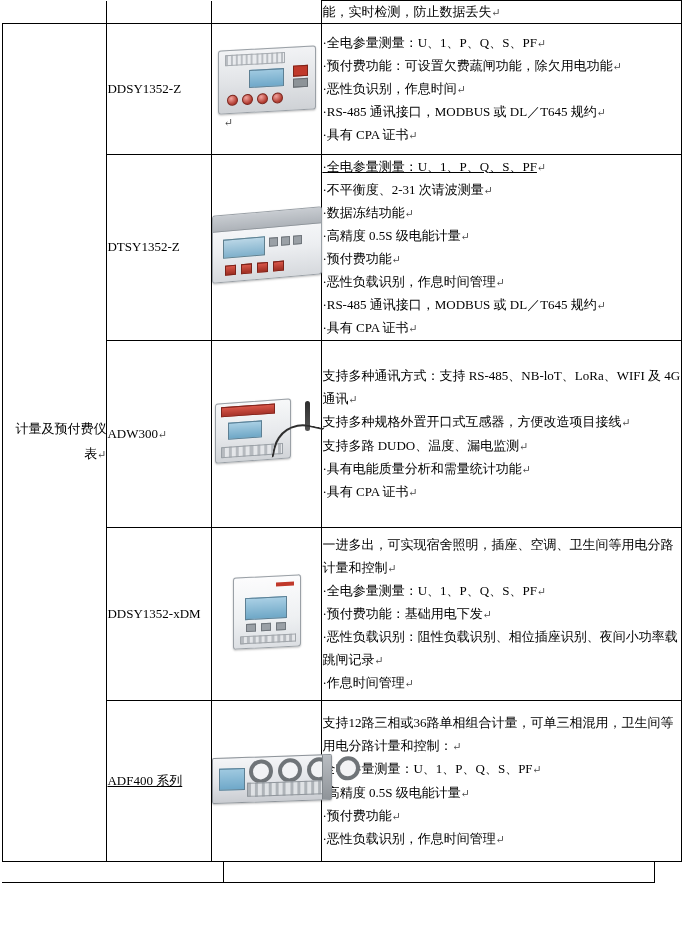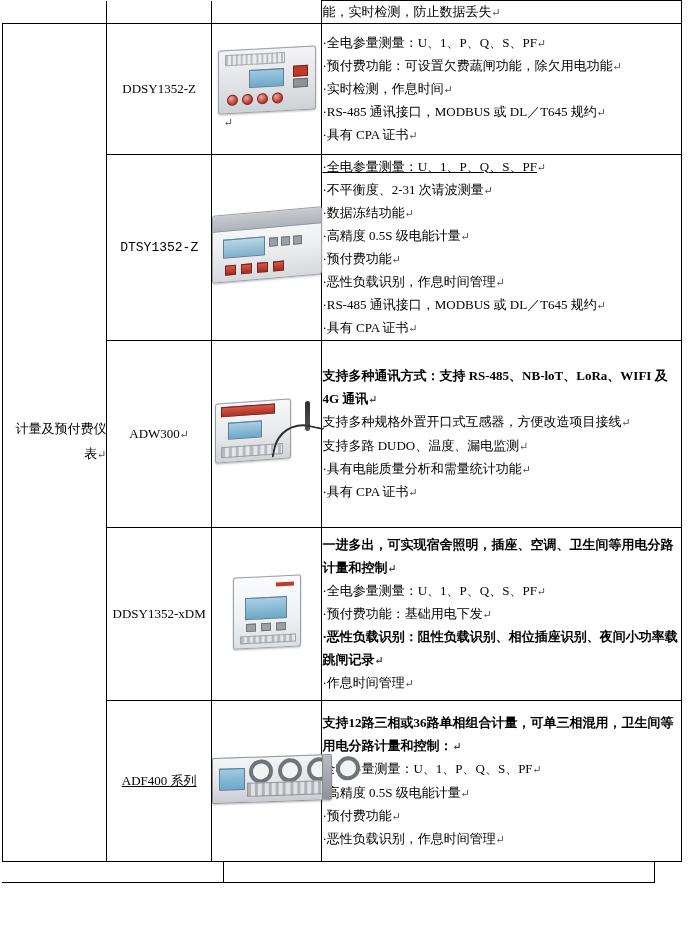--- a/index.html
+++ b/index.html
@@ -38,40 +38,39 @@
   .cat-cell {
     padding: 6px 6px;
     font-size: 13px;
     line-height: 1.9;
     vertical-align: middle;
     text-align: right;
   }
   .model-cell {
     padding: 6px 4px;
     font-size: 13px;
-    text-align: center;
+    text-align: left;
     vertical-align: middle;
   }
   .img-cell {
     text-align: center;
     vertical-align: middle;
     padding: 6px 2px;
   }
   .desc-cell {
     padding: 7px 6px 7px 8px;
     font-size: 13px;
     line-height: 1.78;
     vertical-align: middle;
   }
   .desc-cell .line {
     white-space: nowrap;
   }
   .desc-cell .line.wrap {
     white-space: normal;
-    font-weight: bold;
   }
   .pilcrow {
     color: #000000;
     font-size: 11px;
     opacity: .75;
   }
   .u {
     text-decoration: underline;
   }
 
@@ -321,28 +320,28 @@
                 <i></i>
                 <i></i>
                 <i></i>
               </span>
         </span>
         <div style="font-size:11px;text-align:left;padding-left:12px;" class="pilcrow">↵</div>
       </td>
       <td class="desc-cell">
         <div class="line"><span>·全电参量测量：U、1、P、Q、S、PF</span><span class="pilcrow">↵</span></div>
         <div class="line"><span>·预付费功能：可设置欠费蔬闸功能，除欠用电功能</span><span class="pilcrow">↵</span></div>
-        <div class="line"><span>·实时检测，作息时间</span><span class="pilcrow">↵</span></div>
+        <div class="line"><span>·恶性负识别，作息时间</span><span class="pilcrow">↵</span></div>
         <div class="line"><span>·RS-485 通讯接口，MODBUS 或 DL／T645 规约</span><span class="pilcrow">↵</span></div>
         <div class="line"><span>·具有 CPA 证书</span><span class="pilcrow">↵</span></div>
       </td>
     </tr>
 
     <tr>
-      <td class="model-cell" style="height:178px;font-family:Liberation Mono, monospace;">
+      <td class="model-cell" style="height:178px;">
         <span>DTSY1352-Z</span>
       </td>
       <td class="img-cell">
         <span class="dev dev-dtsy">
           <span class="cap"></span>
           <span class="lcd"></span>
           <span class="keys">
                 <i></i>
                 <i></i>
                 <i></i>

